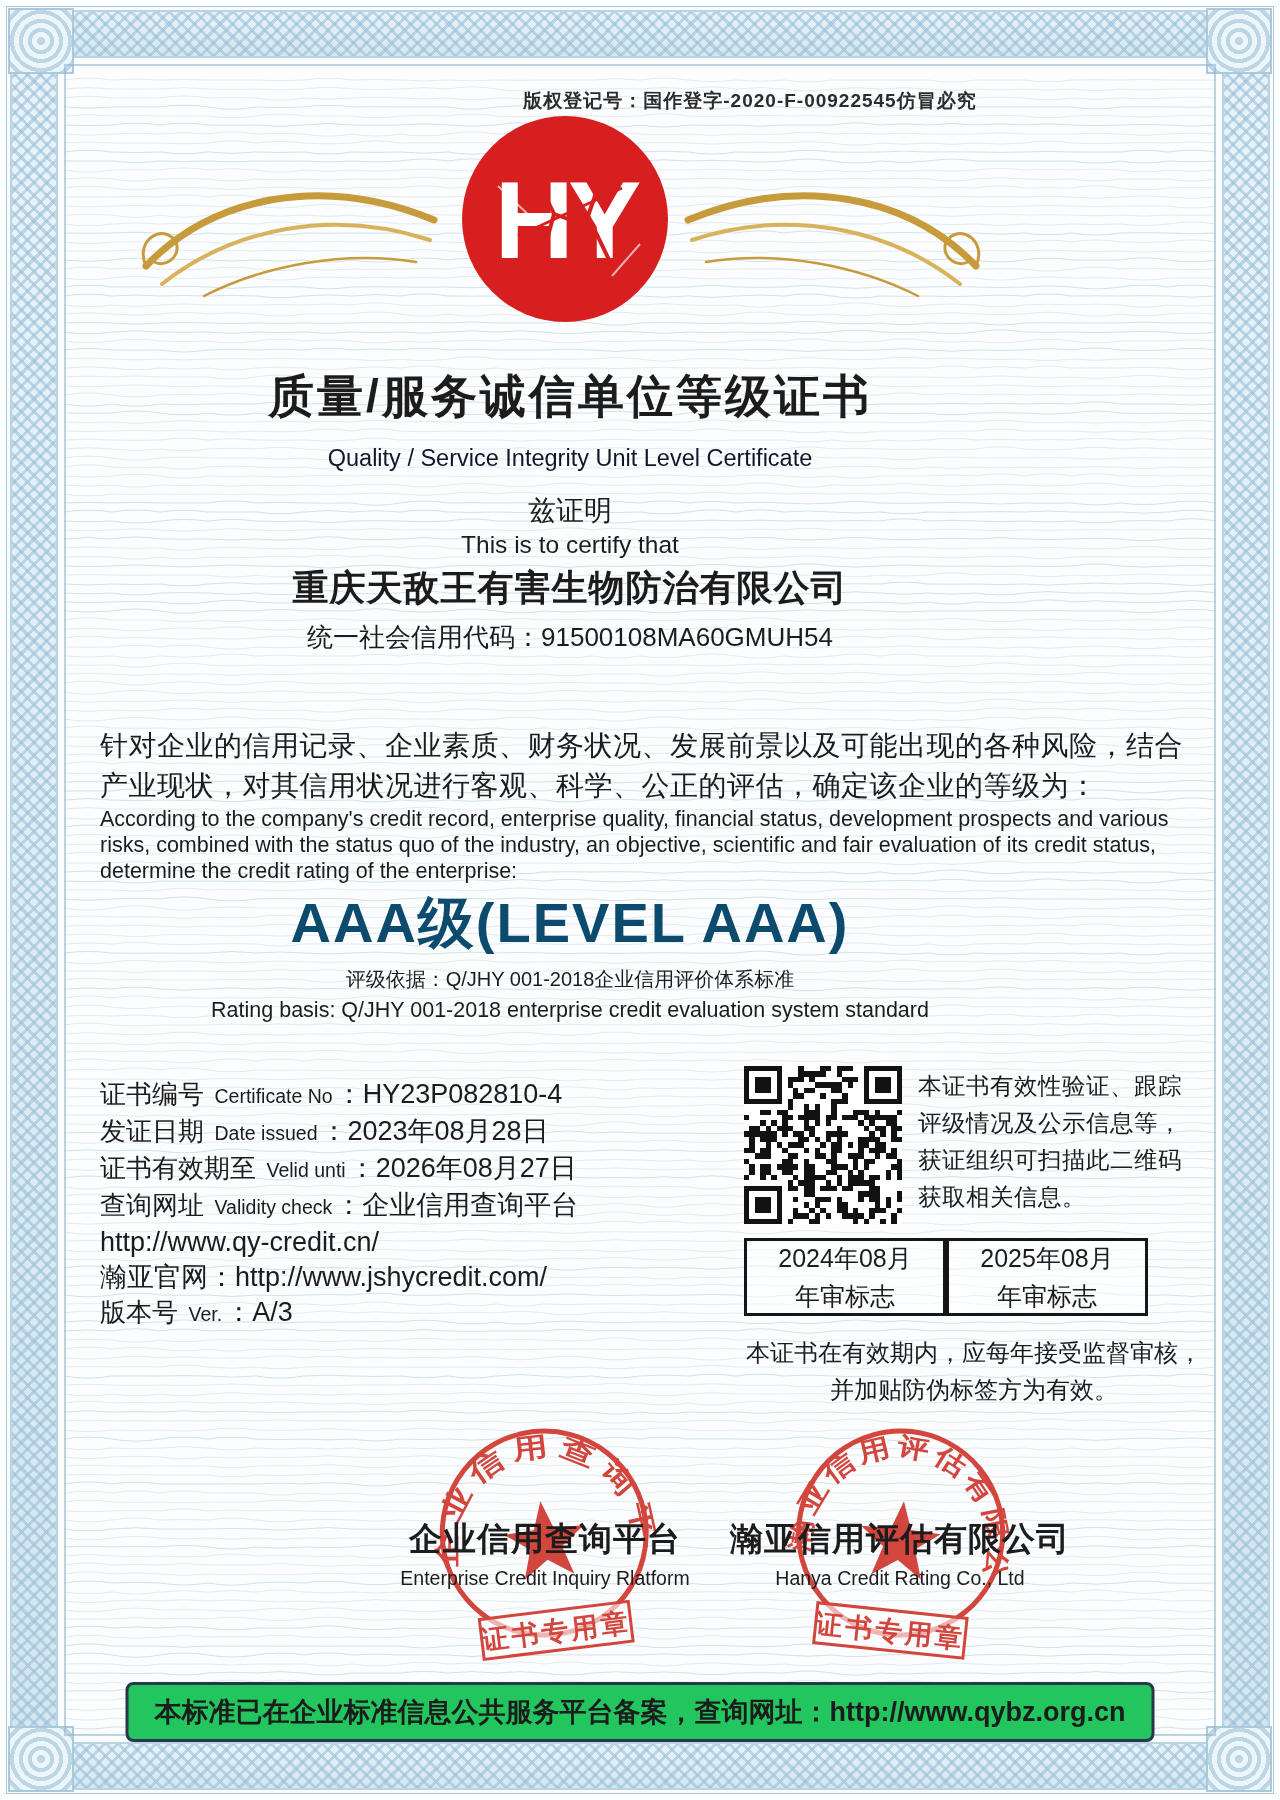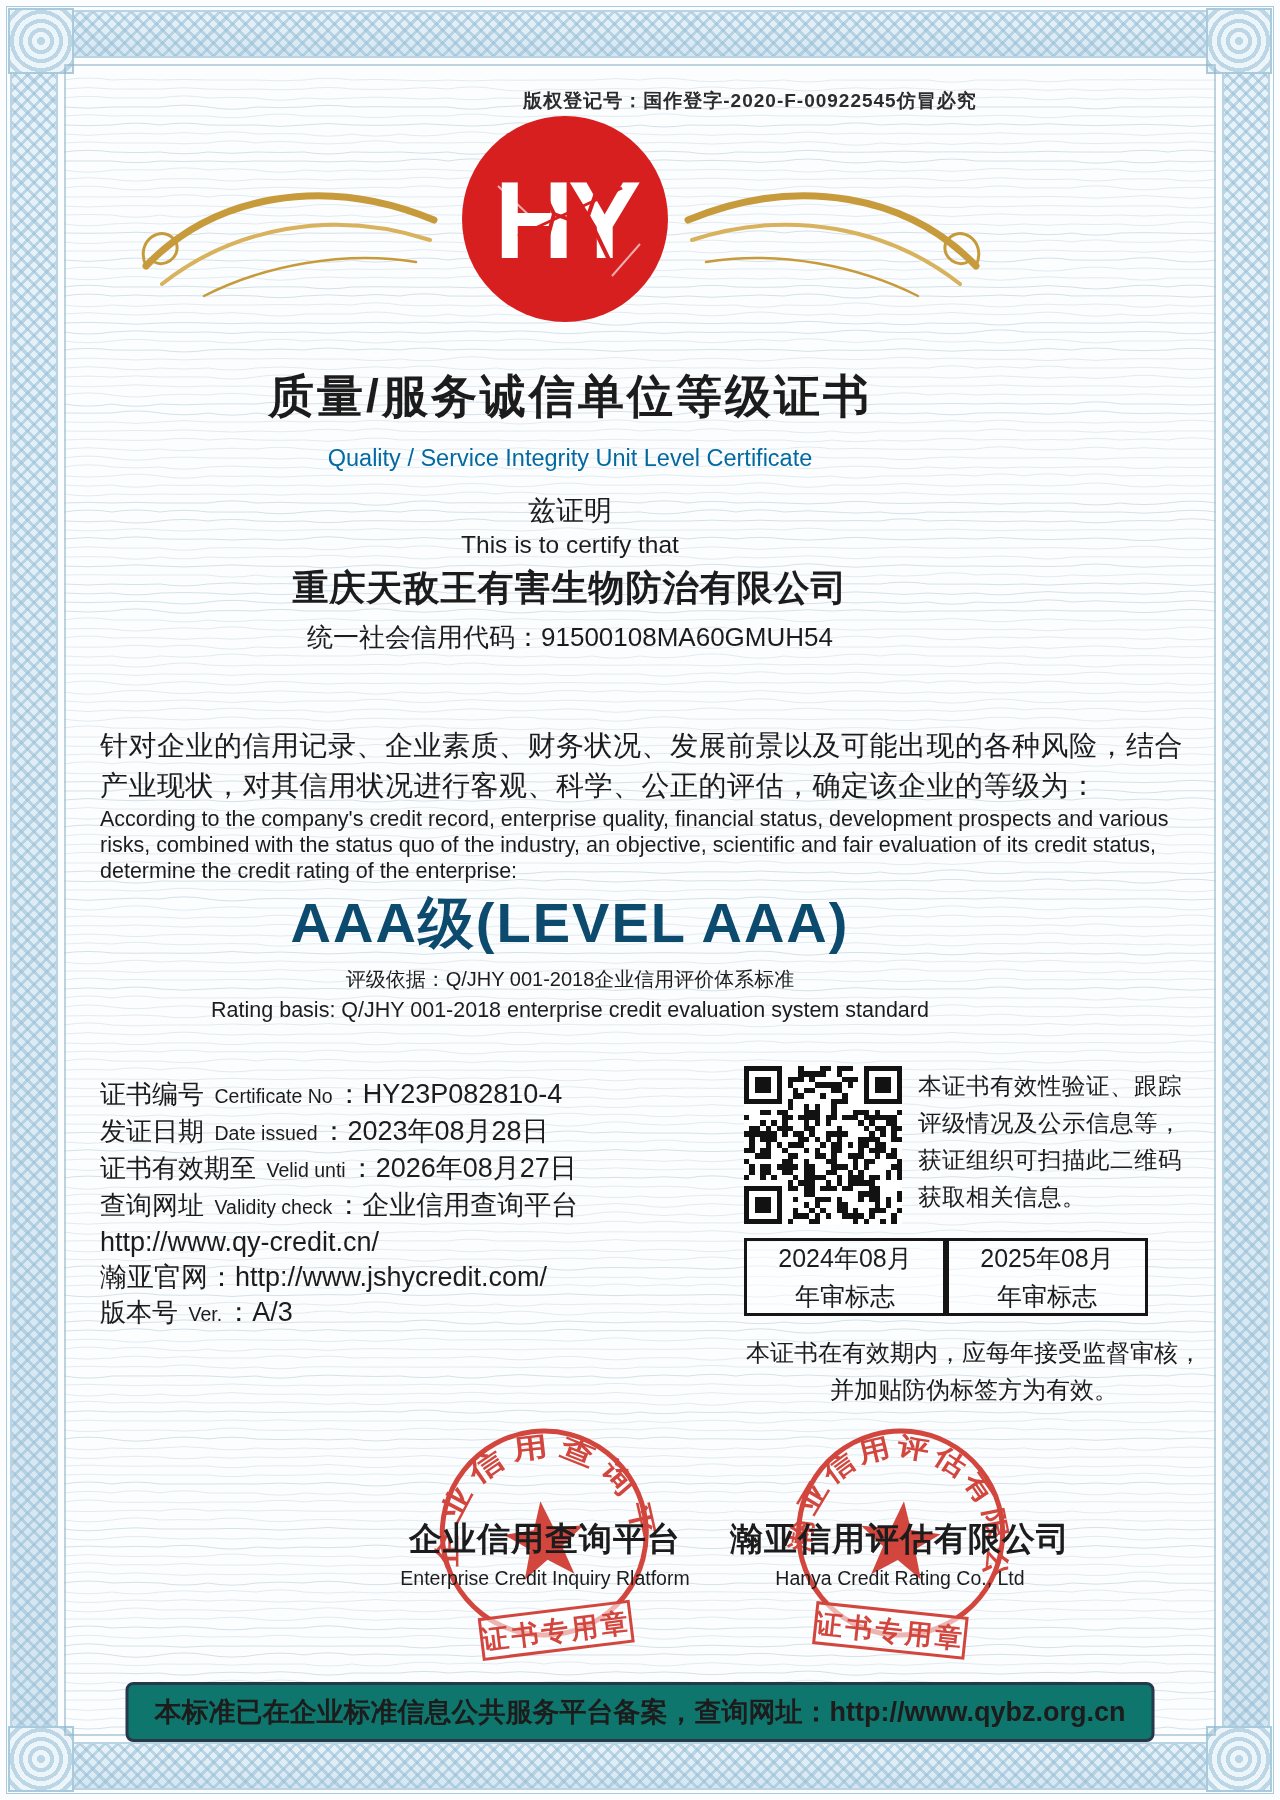--- a/index.html
+++ b/index.html
@@ -29,21 +29,21 @@
   .cline{position:absolute;left:40px;right:180px;text-align:center;z-index:2;}
   .copyright{position:absolute;top:88px;left:300px;right:80px;text-align:center;
     font-size:19px;font-weight:bold;color:#2c2c2c;letter-spacing:1px;z-index:2;}
 
   .logo-badge{position:absolute;top:116px;left:462px;width:206px;height:206px;z-index:2;}
   .flourish{position:absolute;top:168px;width:302px;height:142px;z-index:2;}
   .fl-left{left:138px;}
   .fl-right{right:296px;transform:scaleX(-1);}
 
   .title-zh{top:366px;font-size:46px;font-weight:bold;letter-spacing:3px;}
-  .title-en{top:445px;font-size:23.5px;color:#0369a1;}
+  .title-en{top:445px;font-size:23.5px;color:#0f172a;}
   .certify-zh{top:492px;font-size:28px;}
   .certify-en{top:531px;font-size:24.5px;}
   .company{top:564px;font-size:36px;font-weight:bold;letter-spacing:1px;}
   .code{top:620px;font-size:26px;}
   .address{top:651px;font-size:26px;}
 
   .para-zh{position:absolute;top:726px;left:100px;width:1092px;font-size:28px;line-height:40px;z-index:2;letter-spacing:.5px;}
   .para-en{position:absolute;top:806px;left:100px;width:1092px;font-size:21.5px;line-height:26px;z-index:2;}
 
   .aaa{top:886px;font-size:56px;font-weight:bold;letter-spacing:2px;}
@@ -65,21 +65,21 @@
 
   .issuer{position:absolute;top:1405px;text-align:center;z-index:2;}
   .issuer-left{left:360px;width:370px;}
   .issuer-right{left:708px;width:384px;}
   .seal{position:absolute;left:50%;top:8px;width:234px;height:252px;transform:translateX(-50%) rotate(-7deg);z-index:0;}
   .issuer-right .seal{transform:translateX(-50%) rotate(6deg);}
   .issuer .nz{position:relative;z-index:2;margin-top:112px;font-size:33px;font-weight:bold;letter-spacing:1px;}
   .issuer .ne{position:relative;z-index:2;font-size:19.5px;margin-top:5px;}
 
   .footer-bar{position:absolute;top:1682px;left:50%;transform:translateX(-50%);
-    background:#0f766e;border:3px solid #26384a;border-radius:8px;padding:9px 26px;
+    background:#22c55e;border:3px solid #26384a;border-radius:8px;padding:9px 26px;
     font-size:27px;font-weight:bold;white-space:nowrap;z-index:3;}
 </style>
 </head>
 <body>
 
 <div class="certificate">
 
   <svg class="bg" id="bg-lines" width="1280" height="1800">
       <path d="M 64 80 Q 88 76.0 112 80 Q 136 78.2 160 80 Q 184 78.9 208 80 Q 232 80.0 256 80 Q 280 81.6 304 80 Q 328 76.4 352 80 Q 376 78.9 400 80 Q 424 81.9 448 80 Q 472 81.9 496 80 Q 520 80.6 544 80 Q 568 80.2 592 80 Q 616 77.2 640 80 Q 664 76.3 688 80 Q 712 83.3 736 80 Q 760 82.7 784 80 Q 808 83.9 832 80 Q 856 80.3 880 80 Q 904 80.3 928 80 Q 952 84.4 976 80 Q 1000 80.3 1024 80 Q 1048 83.5 1072 80 Q 1096 79.4 1120 80 Q 1144 78.9 1168 80 Q 1192 80.3 1216 80" fill="none" stroke="#6f9cb1" stroke-width="1" stroke-opacity="0.18"></path>
       <path d="M 64 89 Q 88 86.1 112 89 Q 136 89.2 160 89 Q 184 86.5 208 89 Q 232 90.3 256 89 Q 280 90.7 304 89 Q 328 85.9 352 89 Q 376 90.1 400 89 Q 424 86.1 448 89 Q 472 84.7 496 89 Q 520 92.9 544 89 Q 568 90.4 592 89 Q 616 88.2 640 89 Q 664 86.0 688 89 Q 712 84.9 736 89 Q 760 86.0 784 89 Q 808 92.9 832 89 Q 856 86.6 880 89 Q 904 86.6 928 89 Q 952 92.0 976 89 Q 1000 91.0 1024 89 Q 1048 91.7 1072 89 Q 1096 92.1 1120 89 Q 1144 91.0 1168 89 Q 1192 89.1 1216 89" fill="none" stroke="#6f9cb1" stroke-width="1" stroke-opacity="0.18"></path>

